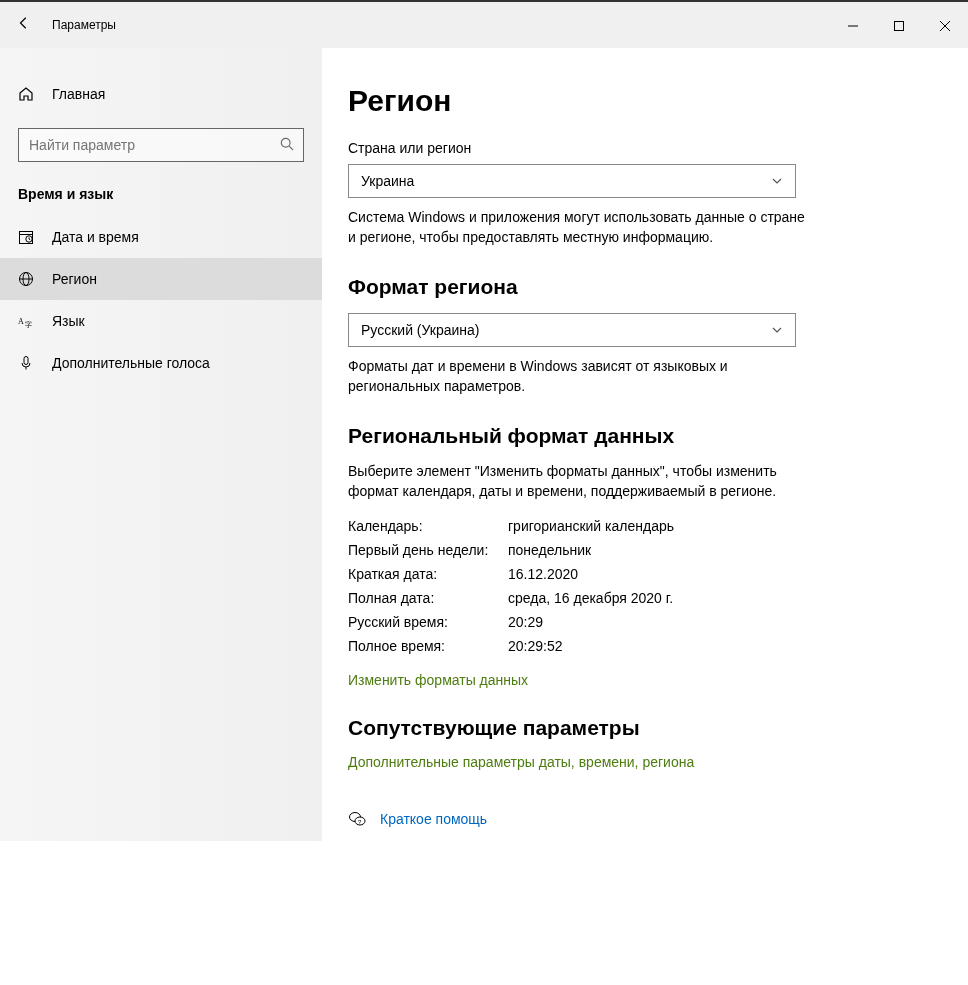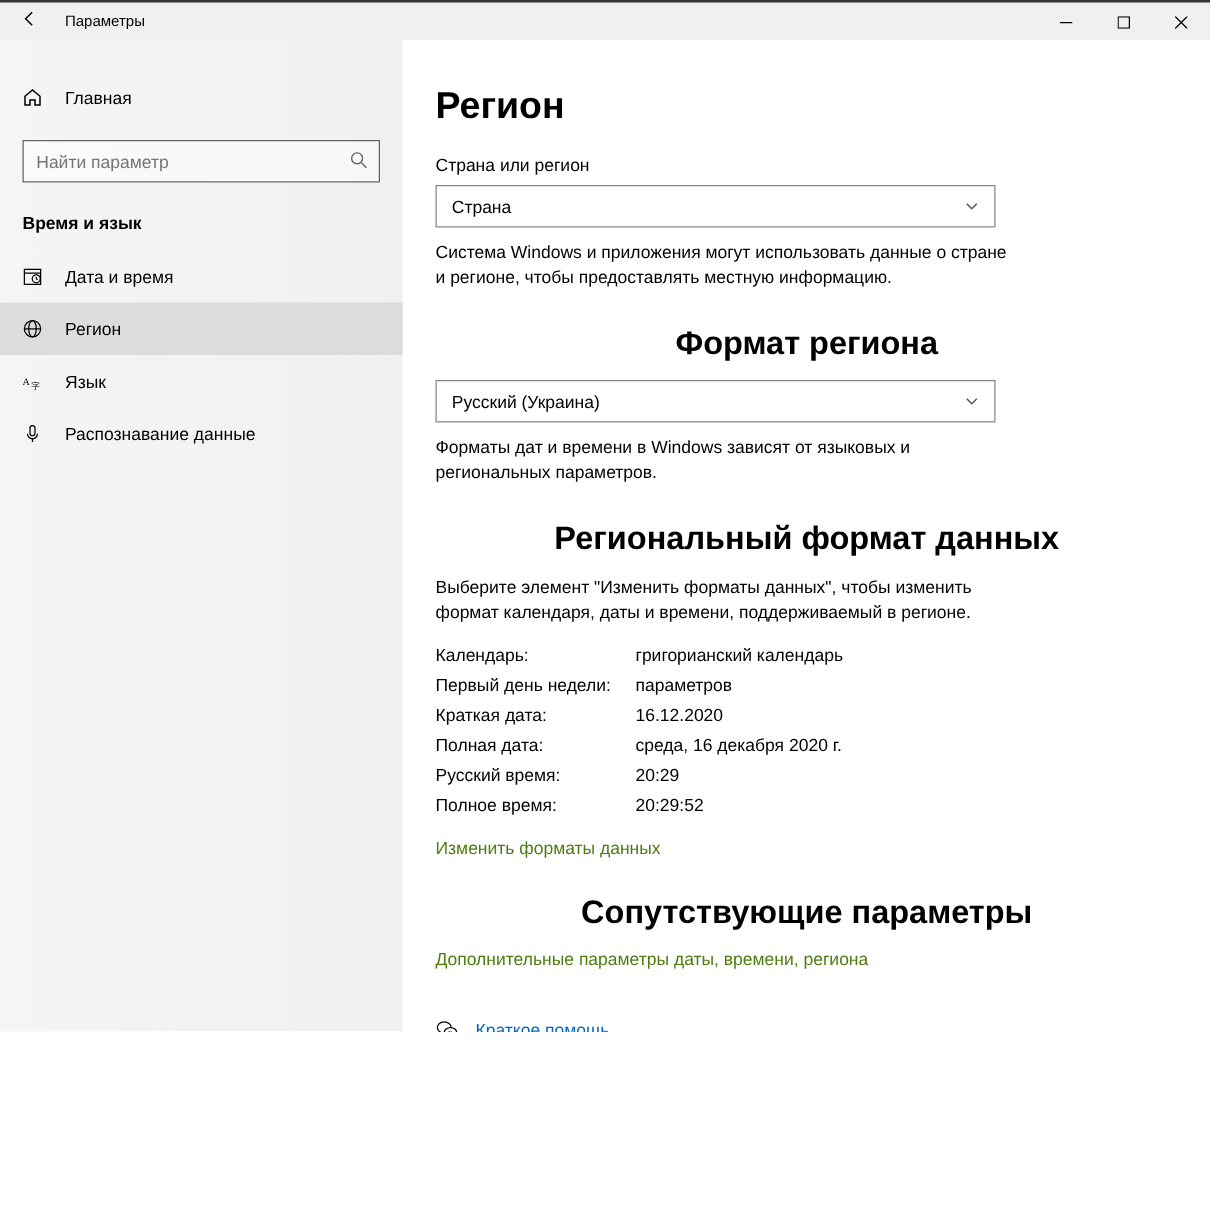--- a/index.html
+++ b/index.html
@@ -1,37 +1,37 @@
 <!DOCTYPE html>
 <html><head>
 <meta charset="utf-8">
 <style>
 * { box-sizing: border-box; margin: 0; padding: 0; }
 body { font-family: "Segoe UI", Tahoma, sans-serif; font-size: 14px; color: #000; background: #fff; width: 968px; height: 985px; overflow: hidden; }
-.titlebar { height: 32px; display: flex; align-items: center; background: #f0f0f0; border-top: 2px solid #333; }
+.titlebar { height: 48px; display: flex; align-items: center; background: #f0f0f0; border-top: 2px solid #333; }
 .titlebar .back { width: 48px; text-align: center; font-size: 16px; cursor: pointer; }
 .titlebar .title { flex: 1; font-size: 12px; padding-left: 4px; }
 .titlebar .ctrls { display: flex; }
 .titlebar .ctrl { width: 46px; height: 32px; text-align: center; line-height: 32px; cursor: pointer; }
 .titlebar .ctrl svg { width: 10px; height: 10px; vertical-align: middle; }
 .app { display: flex; height: 793px; }
 .sidebar { width: 322px; background: linear-gradient(to right, #f5f5f5, #f0f0f0); padding-top: 28px; }
 .home { display: flex; align-items: center; padding: 10px 18px; cursor: pointer; }
 .home svg { width: 16px; height: 16px; margin-right: 18px; }
 .searchwrap { margin: 16px 18px 14px; position: relative; }
 .search { width: 100%; height: 34px; border: 1px solid #666; padding: 0 50px 0 10px; font-size: 14px; background: rgba(255,255,255,0.5); outline: none; }
 .searchicon { position: absolute; right: 10px; top: 9px; width: 14px; height: 14px; }
 .sechdr { padding: 10px 18px 6px; font-weight: 600; font-size: 14px; }
 .menu { margin-top: 8px; }
 .item { display: flex; align-items: flex-start; padding: 13px 18px; cursor: pointer; }
 .item.active { background: #dcdcdc; }
 .item svg { width: 16px; height: 16px; margin-right: 18px; flex-shrink: 0; }
 .content { flex: 1; padding: 36px 26px 20px; overflow-y: auto; }
 .content h1 { font-size: 30px; font-weight: 600; margin-bottom: 22px; }
-.content h2 { font-size: 26px; font-weight: 600; margin: 28px 0 14px; text-align: center; }
+.content h2 { font-size: 21px; font-weight: 600; margin: 28px 0 14px; }
 .lbl { margin-bottom: 8px; }
 .desc { margin-top: 10px; max-width: 460px; line-height: 1.4; }
 .select { width: 448px; height: 34px; border: 1px solid #888; padding: 0 12px; display: flex; align-items: center; justify-content: space-between; cursor: pointer; margin-top: 6px; }
 .select svg { width: 12px; height: 12px; }
 .table { margin-top: 12px; }
 .row { display: flex; padding: 4px 0; }
 .row .k { width: 160px; }
 .link { color: #4d7c0f; cursor: pointer; display: block; margin-top: 14px; }
 .actlink { display: flex; align-items: center; margin-top: 16px; color: #0067c0; cursor: pointer; }
 .actlink svg { width: 18px; height: 18px; margin-right: 14px; color: #000; }
@@ -102,31 +102,31 @@
             <text x="7" y="14" font-size="7" font-family="serif">字</text>
           </svg>
         <span>Язык</span>
       </div>
       <div class="item">
         <svg viewBox="0 0 16 16">
             <rect x="6" y="1.5" width="4" height="8" rx="2" stroke="#000" fill="none"></rect>
             <path d="M4 8 A4 4 0 0 0 12 8" stroke="#000" fill="none"></path>
             <line x1="8" y1="12" x2="8" y2="14.5" stroke="#000"></line>
           </svg>
-        <span>Распознавание данные</span>
+        <span>Дополнительные голоса</span>
       </div>
     </div>
   </div>
 
   <div class="content">
     <h1>Регион</h1>
 
     <div class="lbl">Страна или регион</div>
     <div class="select">
-      <span>Страна</span>
+      <span>Украина</span>
       <svg viewBox="0 0 12 12">
           <path d="M2 4 L6 8 L10 4" stroke="#555" stroke-width="1.2" fill="none"></path>
         </svg>
     </div>
     <div class="desc">Система Windows и приложения могут использовать данные о стране и регионе, чтобы предоставлять местную информацию.</div>
 
     <h2>Формат региона</h2>
     <div class="select">
       <span>Русский (Украина)</span>
       <svg viewBox="0 0 12 12">
@@ -137,21 +137,21 @@
 
     <h2>Региональный формат данных</h2>
     <div class="desc" style="margin-top:0">Выберите элемент "Изменить форматы данных", чтобы изменить формат календаря, даты и времени, поддерживаемый в регионе.</div>
     <div class="table">
       <div class="row">
           <div class="k">Календарь:</div>
           <div>григорианский календарь</div>
         </div>
       <div class="row">
           <div class="k">Первый день недели:</div>
-          <div>параметров</div>
+          <div>понедельник</div>
         </div>
       <div class="row">
           <div class="k">Краткая дата:</div>
           <div>16.12.2020</div>
         </div>
       <div class="row">
           <div class="k">Полная дата:</div>
           <div>среда, 16 декабря 2020 г.</div>
         </div>
       <div class="row">

